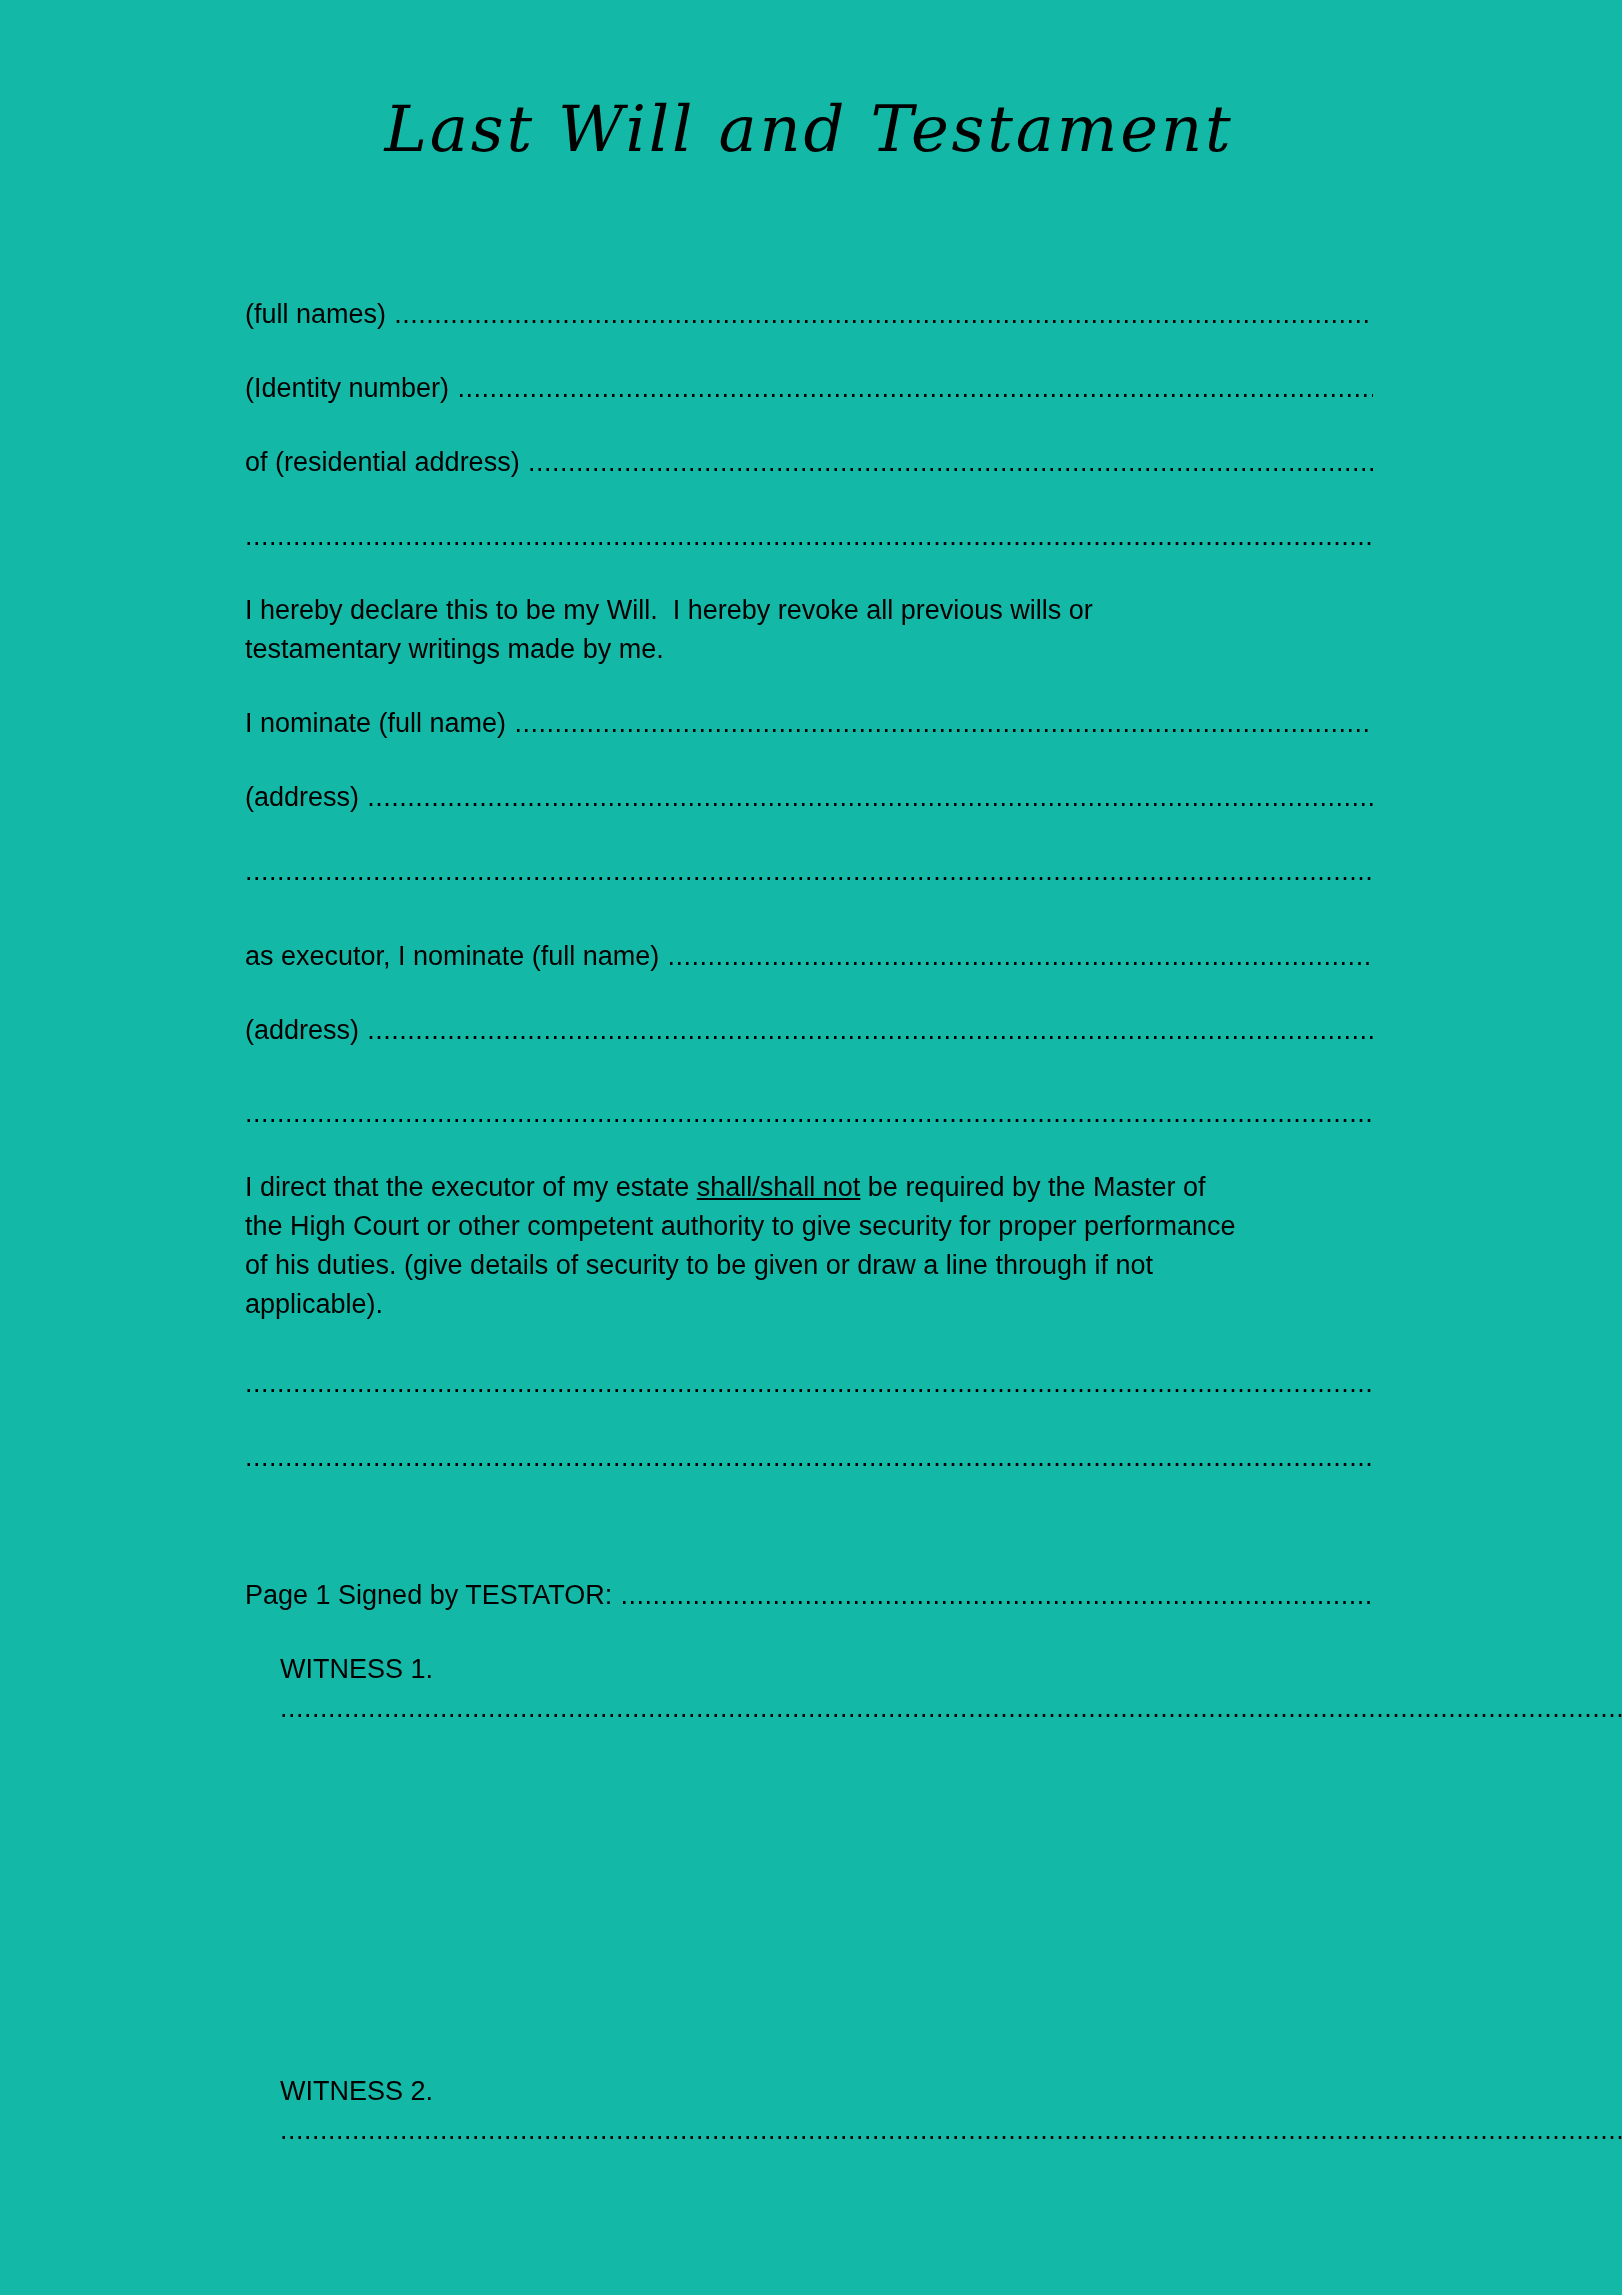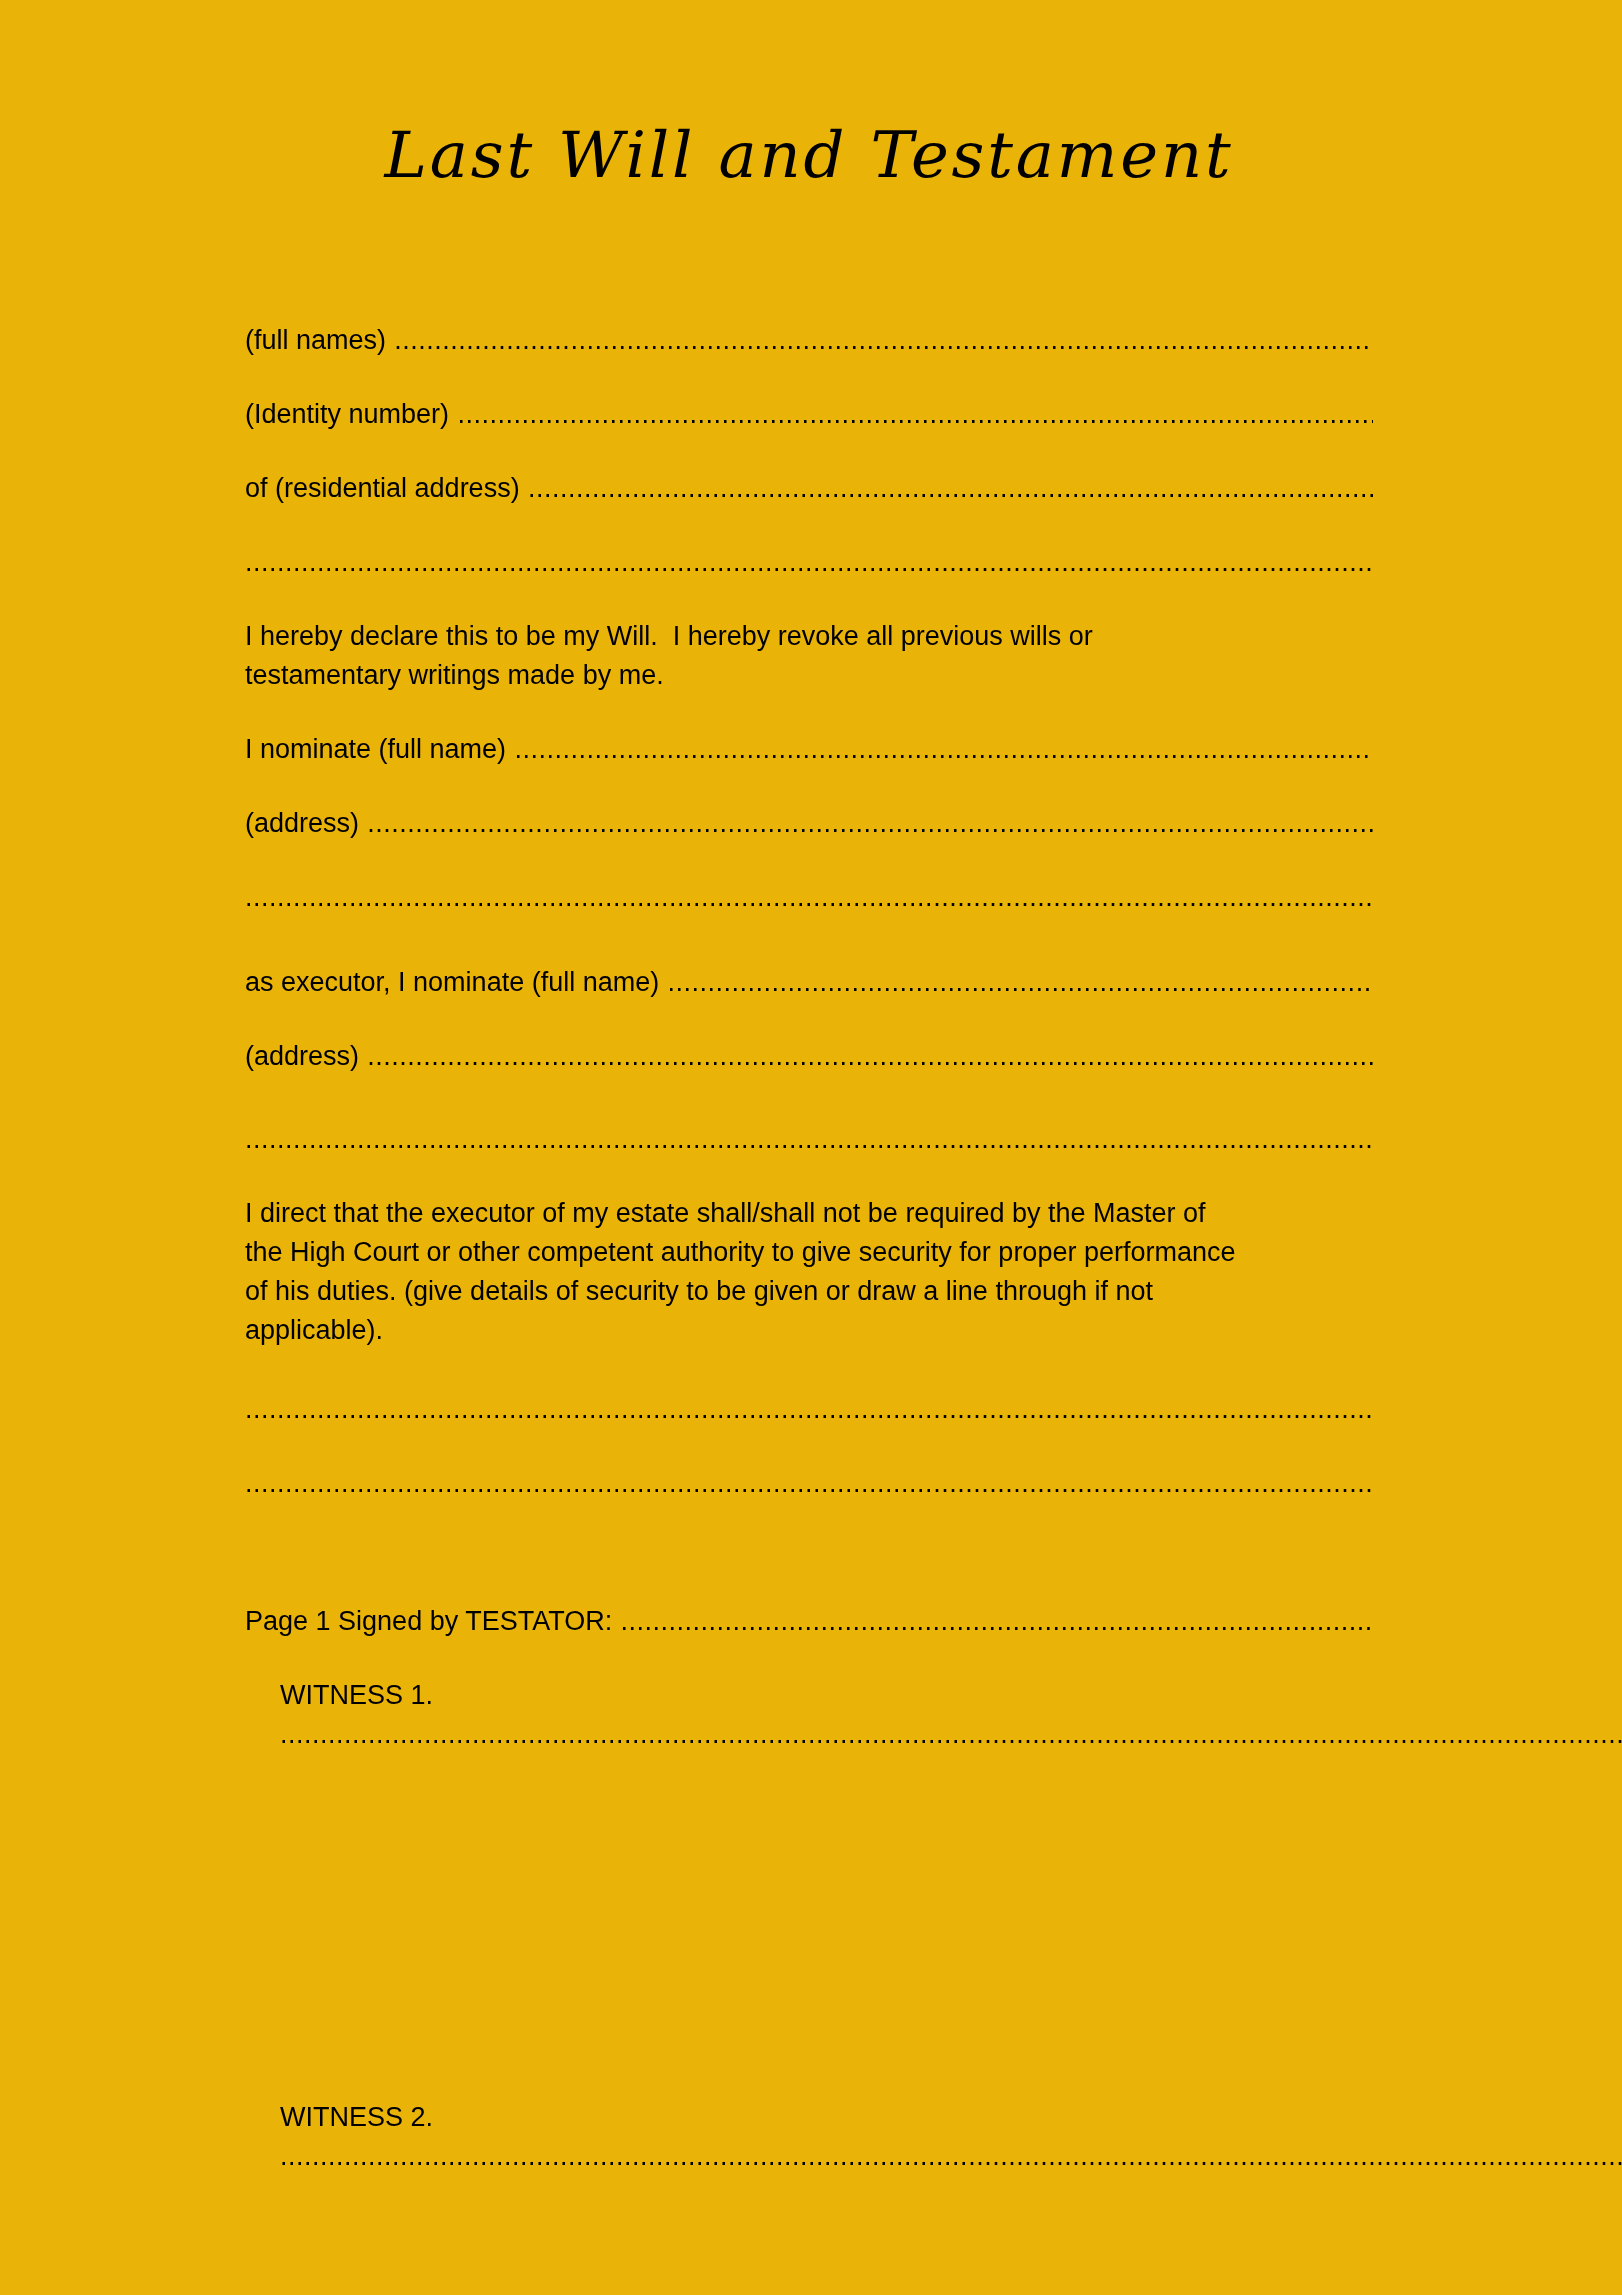--- a/index.html
+++ b/index.html
@@ -4,23 +4,23 @@
 <style>
   html, body {
     margin: 0;
     padding: 0;
     background: #ffffff;
   }
   .page {
     position: relative;
     width: 1623px;
     height: 2296px;
-    background: #eab308;
+    background: #14b8a6;
     box-sizing: border-box;
-    padding: 114px 250px 0 245px;
+    padding: 88px 250px 0 245px;
     overflow: hidden;
     font-family: "Liberation Sans", sans-serif;
     font-size: 27px;
     color: #000000;
   }
   .title {
     font-family: "DejaVu Serif", serif;
     font-style: italic;
     font-weight: normal;
     font-size: 64px;
@@ -60,20 +60,21 @@
     line-height: 39px;
     overflow: hidden;
     white-space: nowrap;
     letter-spacing: 0.5px;
     margin: 0 0 35px 0;
   }
   .witness2-label {
     margin-left: 35px;
   }
   .underlined {
+    text-decoration: underline;
   }
   .mb-44  { margin-bottom: 40px; }
   .mb-48  { margin-bottom: 44px; }
   .mb-50  { margin-bottom: 46px; }
   .mb-108 { margin-bottom: 99px; }
   .mb-112 { margin-bottom: 103px; flex-direction: column; }
 </style>
 </head>
 <body>
 

